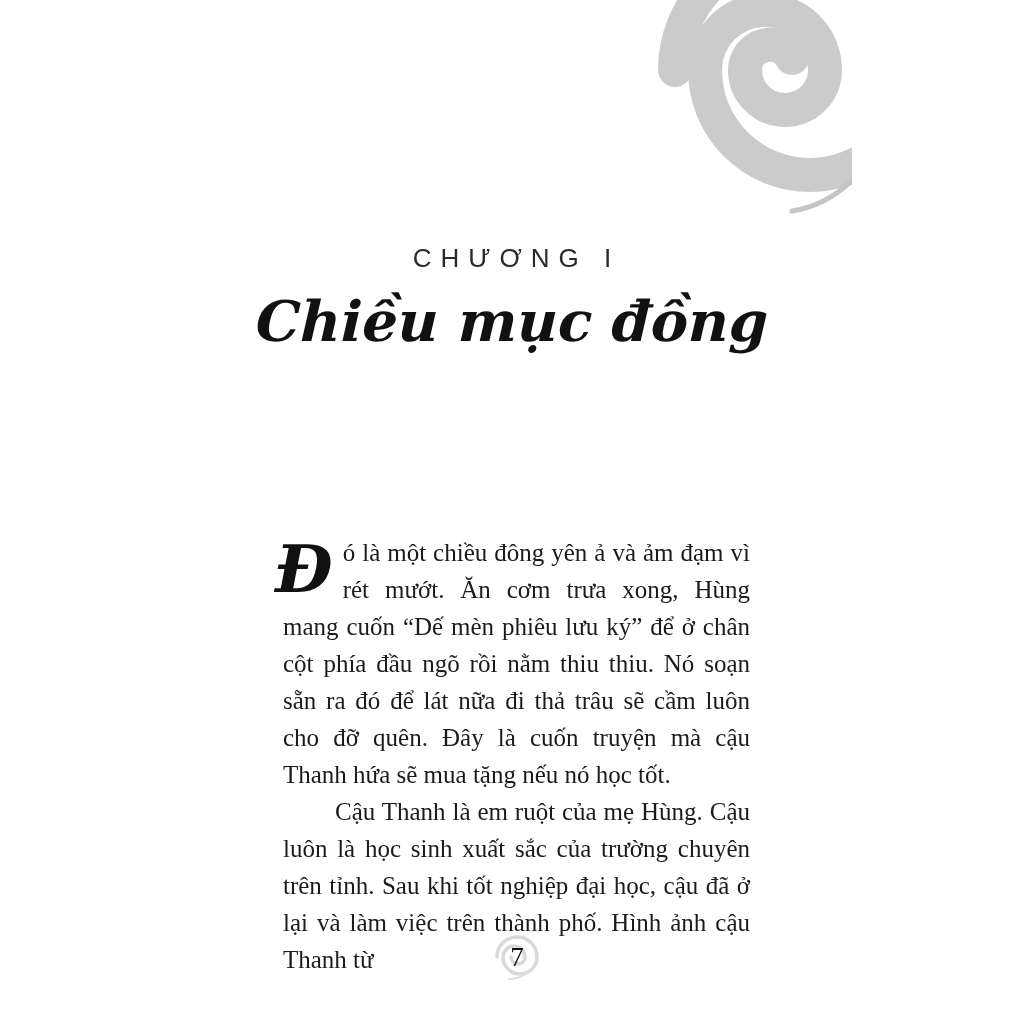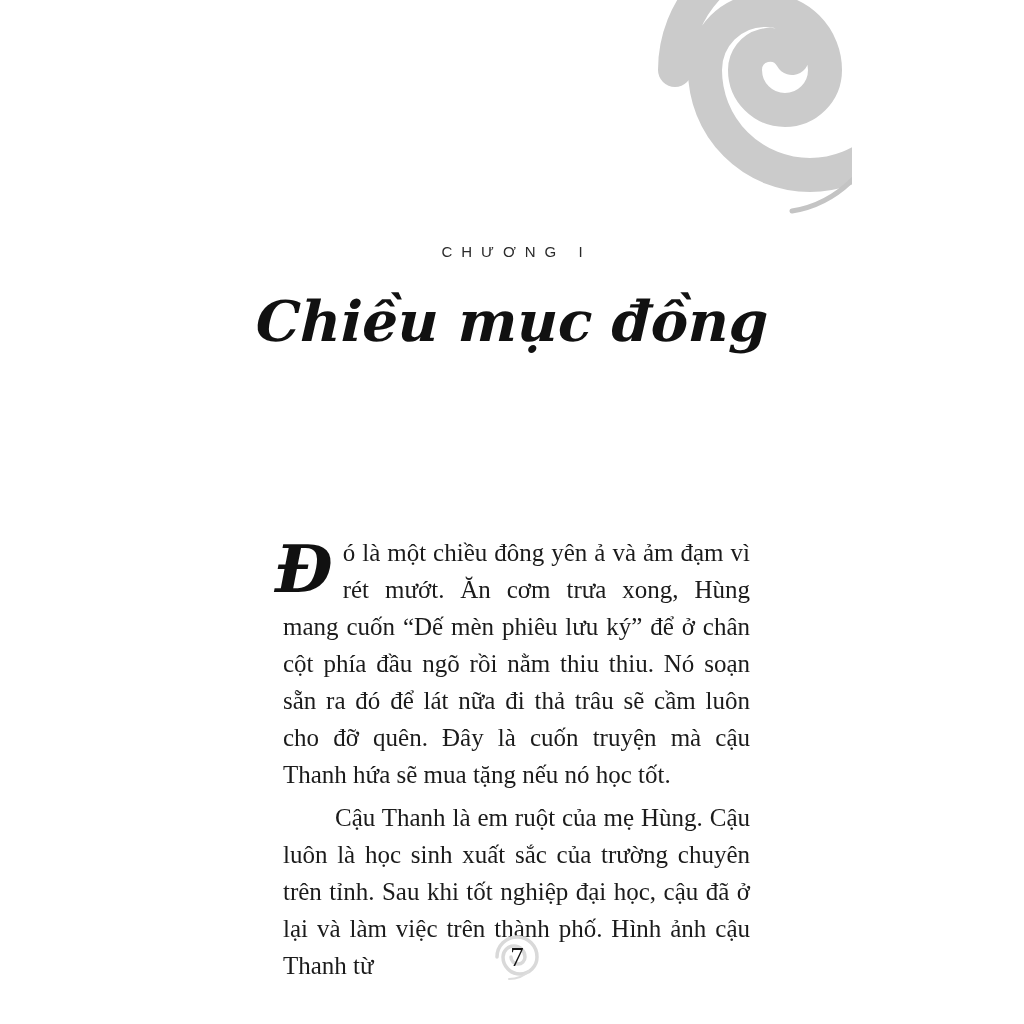--- a/index.html
+++ b/index.html
@@ -24,21 +24,21 @@
     pointer-events: none;
   }
   .corner-swirl-clip svg { display: block; }
 
   
   .chapter-label {
     position: absolute;
     top: 243px; left: 0; width: 100%;
     text-align: center;
     font-family: "Liberation Sans", "DejaVu Sans", sans-serif;
-    font-size: 15px;
+    font-size: 26px;
     letter-spacing: 9px;
     color: #2a2a2a;
     text-indent: 9px; 
   }
   .chapter-title {
     position: absolute;
     top: 288px; left: 0; width: 100%;
     text-align: center;
     margin: 0;
     font-family: "DejaVu Serif", serif;
@@ -54,21 +54,20 @@
     position: absolute;
     left: 283px; top: 534px;
     width: 467px;
     font-size: 25px;
     line-height: 37px;
     color: #1b1b1b;
     text-align: justify;
   }
   .body-text p { margin: 0; }
   .body-text p.para-2 {
-    margin-top: 6px;
     text-indent: 52px;
   }
   .drop-cap {
     float: left;
     font-family: "DejaVu Serif", serif;
     font-style: italic;
     font-weight: bold;
     font-size: 66px;
     line-height: 58px;
     height: 66px;

